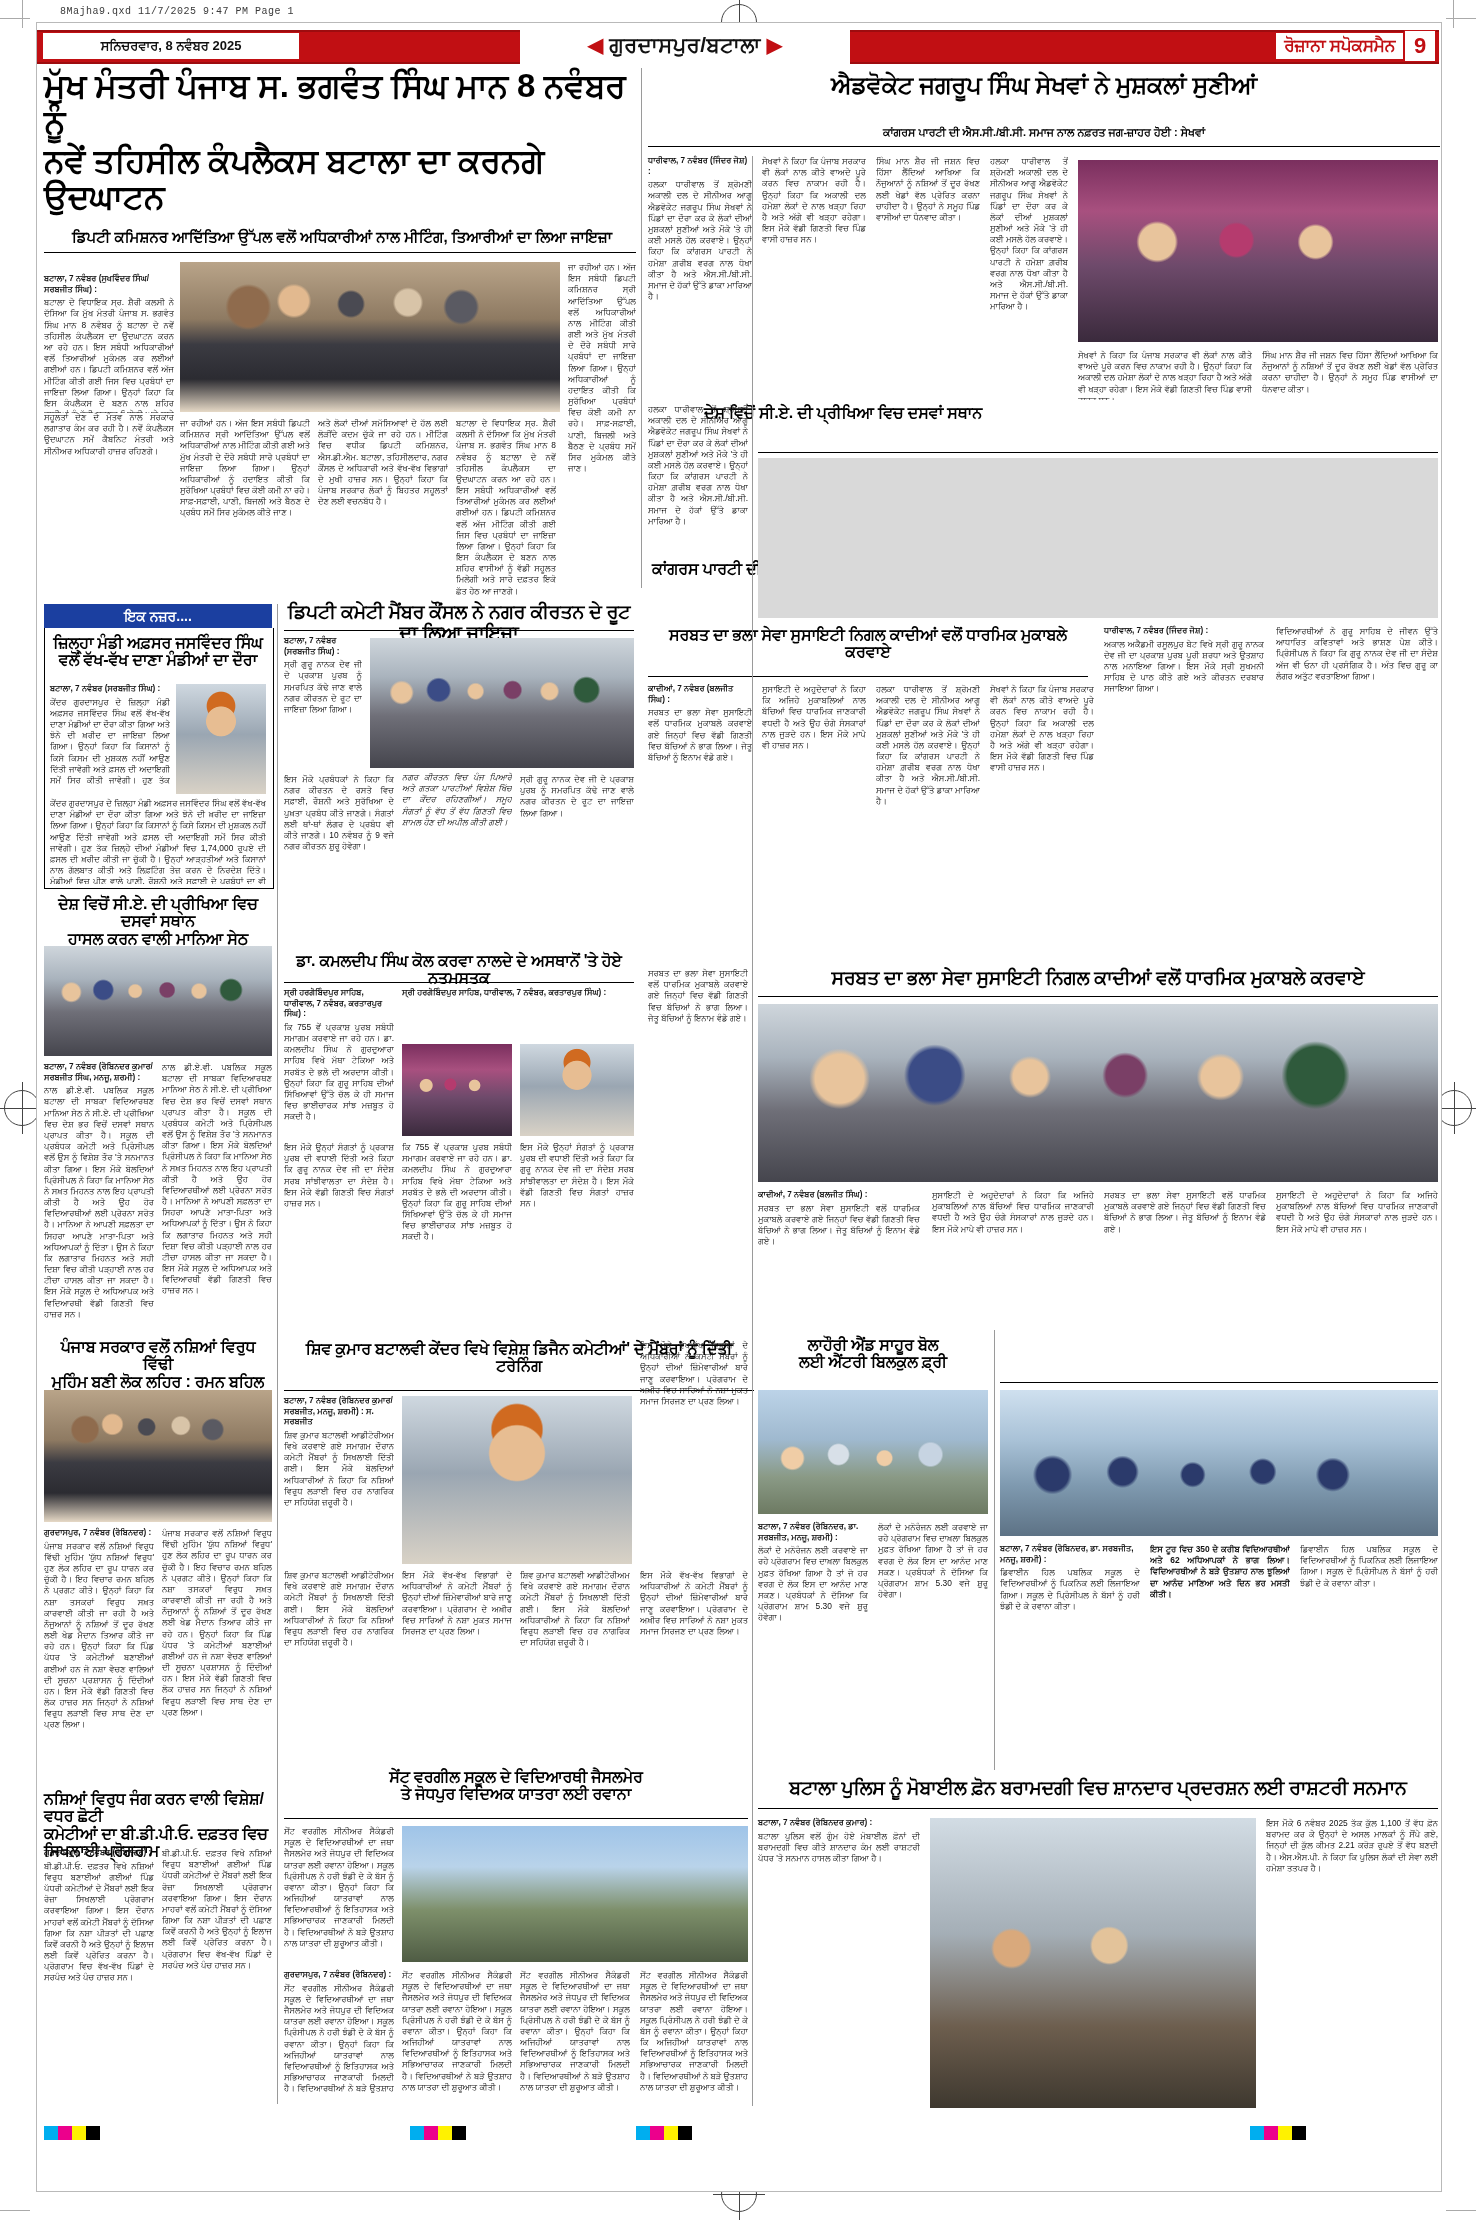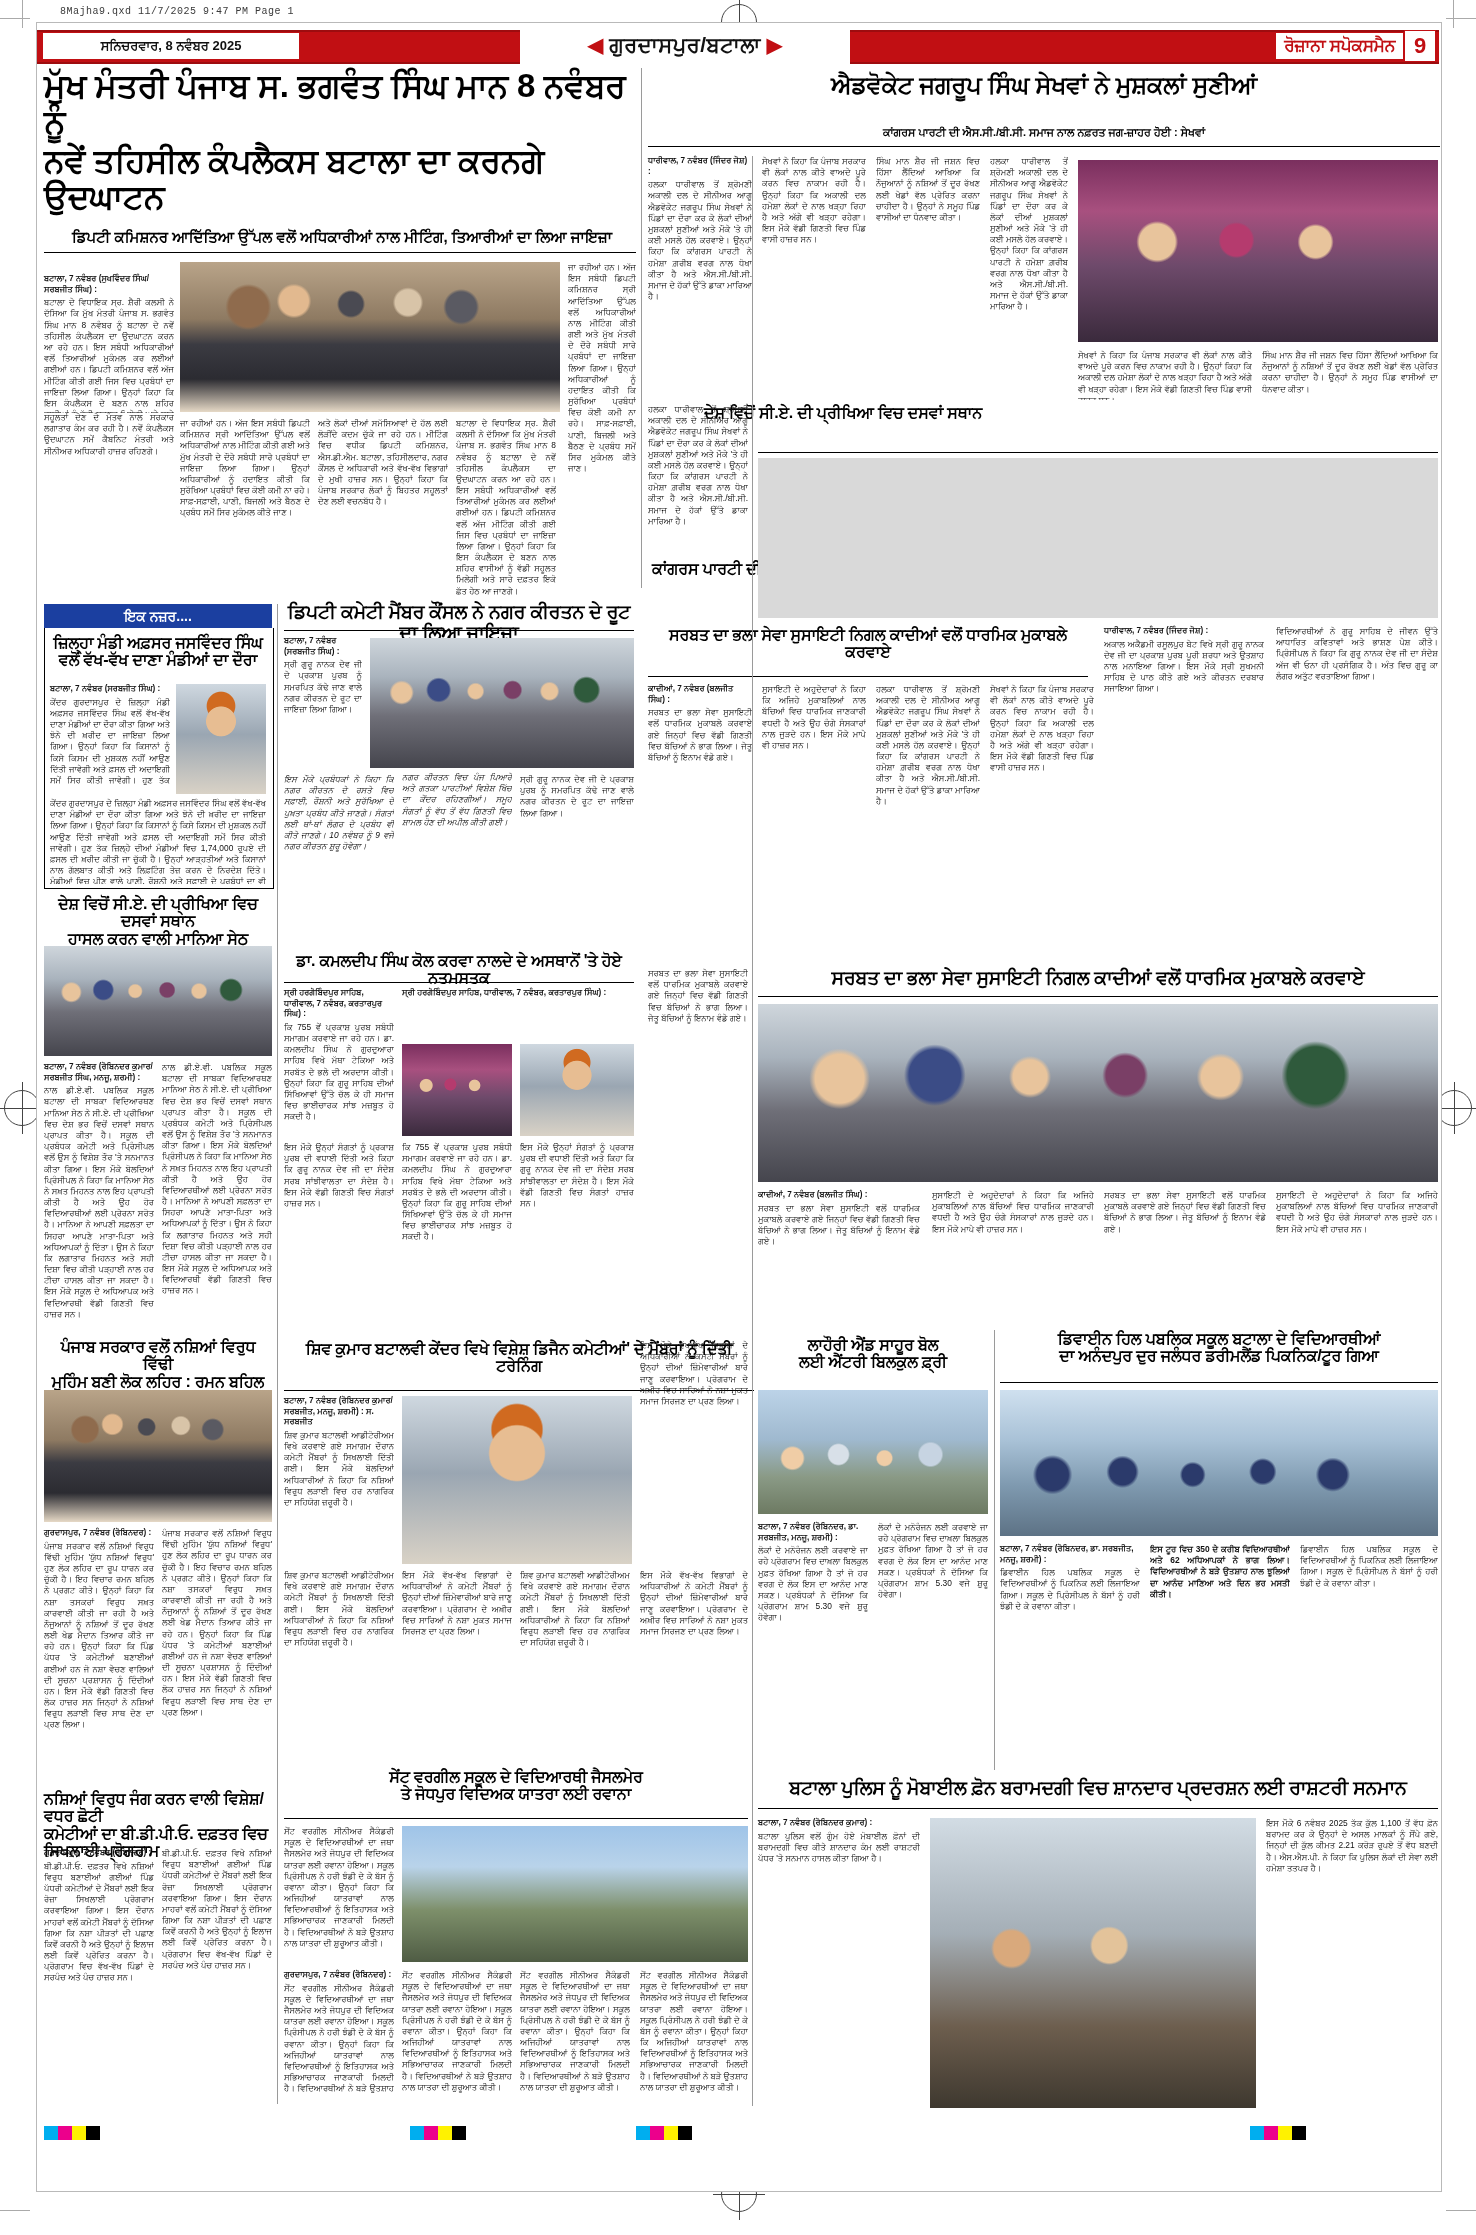--- a/index.html
+++ b/index.html
@@ -237,21 +237,21 @@
   <div style="position:absolute;left:284px;top:602px;width:350px;text-align:center;">
     <div class="hl hl-l">ਡਿਪਟੀ ਕਮੇਟੀ ਮੈਂਬਰ ਕੌਂਸਲ ਨੇ ਨਗਰ ਕੀਰਤਨ ਦੇ ਰੂਟ ਦਾ ਲਿਆ ਜਾਇਜ਼ਾ</div>
   </div>
   <div class="thin-rule" style="left:284px;top:630px;width:350px;"></div>
   <div class="photo pgroup" style="left:370px;top:638px;width:264px;height:130px;"></div>
   <div class="colwrap" style="left:284px;top:636px;width:78px;height:132px;">
     <div class="byline">ਬਟਾਲਾ, 7 ਨਵੰਬਰ (ਸਰਬਜੀਤ ਸਿੰਘ) :</div>
     <div class="body-col" style="height:108px;margin-top:2px;">ਸ੍ਰੀ ਗੁਰੂ ਨਾਨਕ ਦੇਵ ਜੀ ਦੇ ਪ੍ਰਕਾਸ਼ ਪੁਰਬ ਨੂੰ ਸਮਰਪਿਤ ਕੱਢੇ ਜਾਣ ਵਾਲੇ ਨਗਰ ਕੀਰਤਨ ਦੇ ਰੂਟ ਦਾ ਜਾਇਜ਼ਾ ਲਿਆ ਗਿਆ।</div>
   </div>
   <div class="colwrap" style="left:284px;top:774px;width:110px;height:170px;">
-    <div class="body-col" style="height:170px;font-style:italic;">ਇਸ ਮੌਕੇ ਪ੍ਰਬੰਧਕਾਂ ਨੇ ਕਿਹਾ ਕਿ ਨਗਰ ਕੀਰਤਨ ਦੇ ਰਸਤੇ ਵਿਚ ਸਫ਼ਾਈ, ਰੌਸ਼ਨੀ ਅਤੇ ਸੁਰੱਖਿਆ ਦੇ ਪੁਖ਼ਤਾ ਪ੍ਰਬੰਧ ਕੀਤੇ ਜਾਣਗੇ। ਸੰਗਤਾਂ ਲਈ ਥਾਂ-ਥਾਂ ਲੰਗਰ ਦੇ ਪ੍ਰਬੰਧ ਵੀ ਕੀਤੇ ਜਾਣਗੇ। 10 ਨਵੰਬਰ ਨੂੰ 9 ਵਜੇ ਨਗਰ ਕੀਰਤਨ ਸ਼ੁਰੂ ਹੋਵੇਗਾ।</div>
+    <div class="body-col" style="height:170px;">ਇਸ ਮੌਕੇ ਪ੍ਰਬੰਧਕਾਂ ਨੇ ਕਿਹਾ ਕਿ ਨਗਰ ਕੀਰਤਨ ਦੇ ਰਸਤੇ ਵਿਚ ਸਫ਼ਾਈ, ਰੌਸ਼ਨੀ ਅਤੇ ਸੁਰੱਖਿਆ ਦੇ ਪੁਖ਼ਤਾ ਪ੍ਰਬੰਧ ਕੀਤੇ ਜਾਣਗੇ। ਸੰਗਤਾਂ ਲਈ ਥਾਂ-ਥਾਂ ਲੰਗਰ ਦੇ ਪ੍ਰਬੰਧ ਵੀ ਕੀਤੇ ਜਾਣਗੇ। 10 ਨਵੰਬਰ ਨੂੰ 9 ਵਜੇ ਨਗਰ ਕੀਰਤਨ ਸ਼ੁਰੂ ਹੋਵੇਗਾ।</div>
   </div>
   <div class="colwrap" style="left:402px;top:772px;width:110px;height:170px;font-style:italic;">
     <div class="body-col" style="height:170px;">ਨਗਰ ਕੀਰਤਨ ਵਿਚ ਪੰਜ ਪਿਆਰੇ ਅਤੇ ਗਤਕਾ ਪਾਰਟੀਆਂ ਵਿਸ਼ੇਸ਼ ਖਿੱਚ ਦਾ ਕੇਂਦਰ ਰਹਿਣਗੀਆਂ। ਸਮੂਹ ਸੰਗਤਾਂ ਨੂੰ ਵੱਧ ਤੋਂ ਵੱਧ ਗਿਣਤੀ ਵਿਚ ਸ਼ਾਮਲ ਹੋਣ ਦੀ ਅਪੀਲ ਕੀਤੀ ਗਈ।</div>
   </div>
   <div class="colwrap" style="left:520px;top:774px;width:114px;height:170px;">
     <div class="body-col" style="height:170px;">ਸ੍ਰੀ ਗੁਰੂ ਨਾਨਕ ਦੇਵ ਜੀ ਦੇ ਪ੍ਰਕਾਸ਼ ਪੁਰਬ ਨੂੰ ਸਮਰਪਿਤ ਕੱਢੇ ਜਾਣ ਵਾਲੇ ਨਗਰ ਕੀਰਤਨ ਦੇ ਰੂਟ ਦਾ ਜਾਇਜ਼ਾ ਲਿਆ ਗਿਆ।</div>
   </div>
 
   <div style="position:absolute;left:648px;top:404px;width:390px;text-align:center;">
     <div class="hl hl-m">ਦੇਸ਼ ਵਿਚੋਂ ਸੀ.ਏ. ਦੀ ਪ੍ਰੀਖਿਆ ਵਿਚ ਦਸਵਾਂ ਸਥਾਨ</div>
@@ -397,24 +397,20 @@
   </div>
   <div class="photo pbright" style="left:758px;top:1390px;width:230px;height:124px;"></div>
   <div class="colwrap" style="left:758px;top:1522px;width:110px;height:240px;">
     <div class="byline">ਬਟਾਲਾ, 7 ਨਵੰਬਰ (ਰੋਬਿਨਦਰ, ਡਾ. ਸਰਬਜੀਤ, ਮਨਜੂ, ਸ਼ਰਮੀ) :</div>
     <div class="body-col" style="height:212px;margin-top:2px;">ਲੋਕਾਂ ਦੇ ਮਨੋਰੰਜਨ ਲਈ ਕਰਵਾਏ ਜਾ ਰਹੇ ਪ੍ਰੋਗਰਾਮ ਵਿਚ ਦਾਖ਼ਲਾ ਬਿਲਕੁਲ ਮੁਫ਼ਤ ਰੱਖਿਆ ਗਿਆ ਹੈ ਤਾਂ ਜੋ ਹਰ ਵਰਗ ਦੇ ਲੋਕ ਇਸ ਦਾ ਆਨੰਦ ਮਾਣ ਸਕਣ। ਪ੍ਰਬੰਧਕਾਂ ਨੇ ਦੱਸਿਆ ਕਿ ਪ੍ਰੋਗਰਾਮ ਸ਼ਾਮ 5.30 ਵਜੇ ਸ਼ੁਰੂ ਹੋਵੇਗਾ।</div>
   </div>
   <div class="colwrap" style="left:878px;top:1522px;width:110px;height:240px;">
     <div class="body-col" style="height:240px;">ਲੋਕਾਂ ਦੇ ਮਨੋਰੰਜਨ ਲਈ ਕਰਵਾਏ ਜਾ ਰਹੇ ਪ੍ਰੋਗਰਾਮ ਵਿਚ ਦਾਖ਼ਲਾ ਬਿਲਕੁਲ ਮੁਫ਼ਤ ਰੱਖਿਆ ਗਿਆ ਹੈ ਤਾਂ ਜੋ ਹਰ ਵਰਗ ਦੇ ਲੋਕ ਇਸ ਦਾ ਆਨੰਦ ਮਾਣ ਸਕਣ। ਪ੍ਰਬੰਧਕਾਂ ਨੇ ਦੱਸਿਆ ਕਿ ਪ੍ਰੋਗਰਾਮ ਸ਼ਾਮ 5.30 ਵਜੇ ਸ਼ੁਰੂ ਹੋਵੇਗਾ।</div>
   </div>
 
-  <div style="position:absolute;left:1000px;top:1330px;width:438px;text-align:center;">
-    <div class="hl hl-m">ਡਿਵਾਈਨ ਹਿਲ ਪਬਲਿਕ ਸਕੂਲ ਬਟਾਲਾ ਦੇ ਵਿਦਿਆਰਥੀਆਂ</div>
-    <div class="hl hl-m">ਦਾ ਅਨੰਦਪੁਰ ਦੁਰ ਜਲੰਧਰ ਡਰੀਮਲੈਂਡ ਪਿਕਨਿਕ/ਟੂਰ ਗਿਆ</div>
-  </div>
   <div class="thin-rule" style="left:1000px;top:1382px;width:438px;"></div>
   <div class="photo pschool" style="left:1000px;top:1390px;width:438px;height:146px;"></div>
   <div class="colwrap" style="left:1000px;top:1544px;width:140px;height:218px;">
     <div class="byline">ਬਟਾਲਾ, 7 ਨਵੰਬਰ (ਰੋਬਿਨਦਰ, ਡਾ. ਸਰਬਜੀਤ, ਮਨਜੂ, ਸ਼ਰਮੀ) :</div>
     <div class="body-col" style="height:190px;margin-top:2px;">ਡਿਵਾਈਨ ਹਿਲ ਪਬਲਿਕ ਸਕੂਲ ਦੇ ਵਿਦਿਆਰਥੀਆਂ ਨੂੰ ਪਿਕਨਿਕ ਲਈ ਲਿਜਾਇਆ ਗਿਆ। ਸਕੂਲ ਦੇ ਪ੍ਰਿੰਸੀਪਲ ਨੇ ਬੱਸਾਂ ਨੂੰ ਹਰੀ ਝੰਡੀ ਦੇ ਕੇ ਰਵਾਨਾ ਕੀਤਾ।</div>
   </div>
   <div class="colwrap" style="left:1150px;top:1544px;width:140px;height:218px;font-weight:bold;">
     <div class="body-col" style="height:218px;">ਇਸ ਟੂਰ ਵਿਚ 350 ਦੇ ਕਰੀਬ ਵਿਦਿਆਰਥੀਆਂ ਅਤੇ 62 ਅਧਿਆਪਕਾਂ ਨੇ ਭਾਗ ਲਿਆ। ਵਿਦਿਆਰਥੀਆਂ ਨੇ ਬੜੇ ਉਤਸ਼ਾਹ ਨਾਲ ਝੂਲਿਆਂ ਦਾ ਆਨੰਦ ਮਾਣਿਆ ਅਤੇ ਦਿਨ ਭਰ ਮਸਤੀ ਕੀਤੀ।</div>
   </div>
   <div class="colwrap" style="left:1300px;top:1544px;width:138px;height:218px;">

